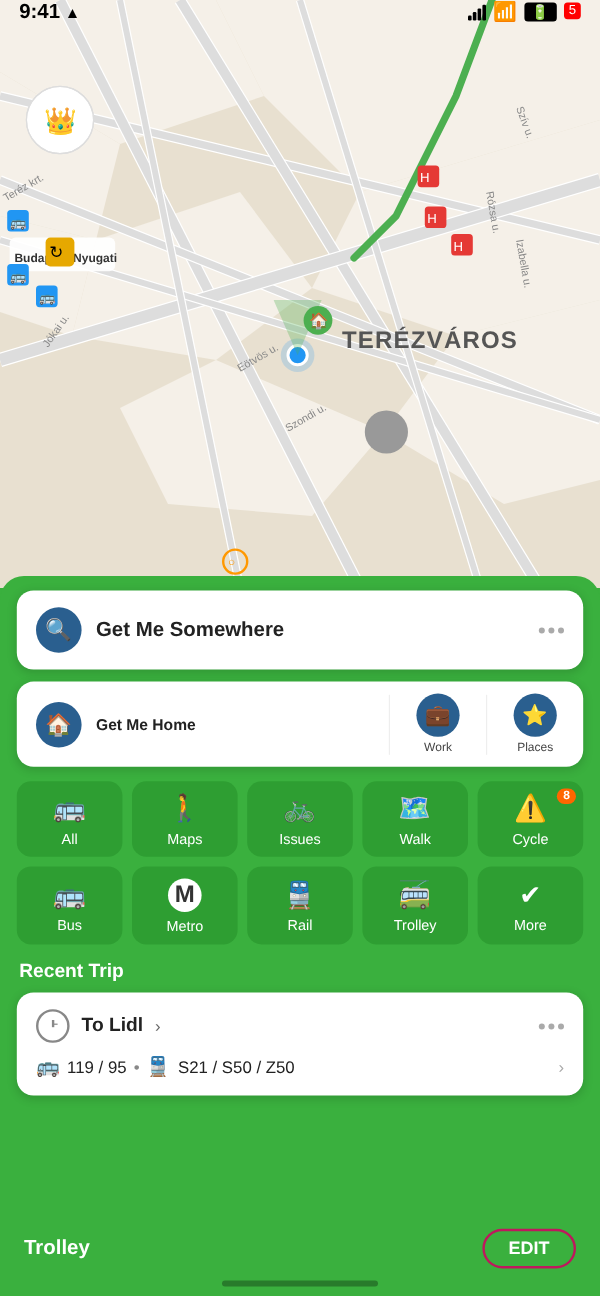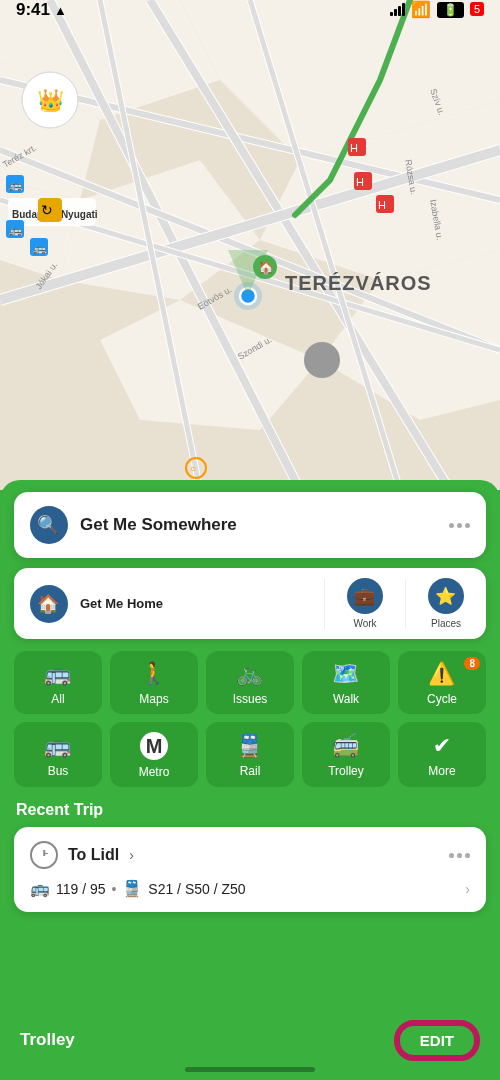--- a/index.html
+++ b/index.html
@@ -286,21 +286,21 @@
       align-items: center;
       justify-content: space-between;
       padding: 0 20px 10px 20px;
     }
     .commute-label {
       font-size: 17px;
       font-weight: 700;
       color: white;
     }
     .edit-btn {
-      border: 6px solid #be185d;
+      border: 2px solid #be185d;
       border-radius: 20px;
       padding: 6px 20px;
       color: white;
       font-size: 15px;
       font-weight: 600;
       background: transparent;
       cursor: pointer;
     }
     .home-indicator {
       position: absolute;

